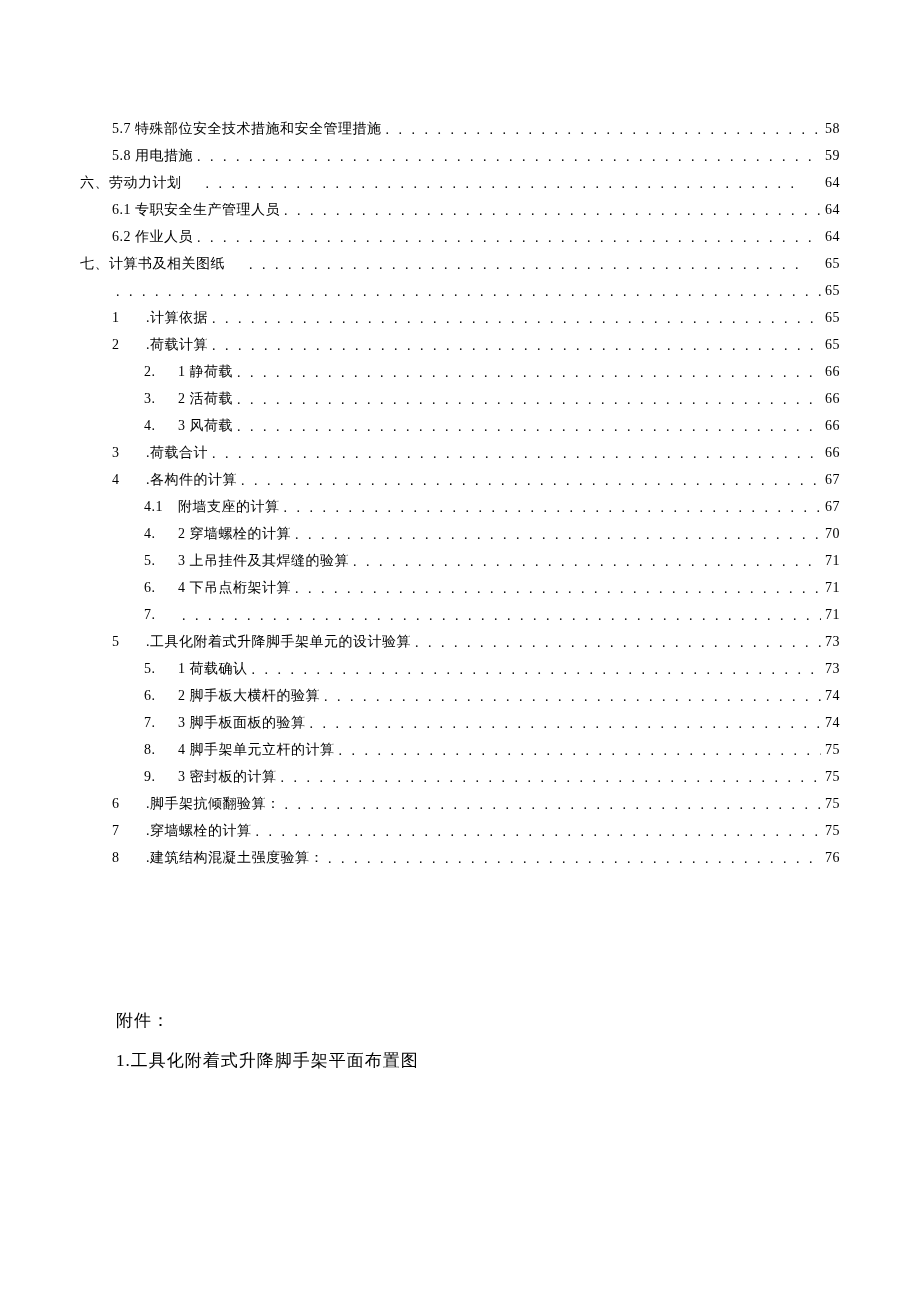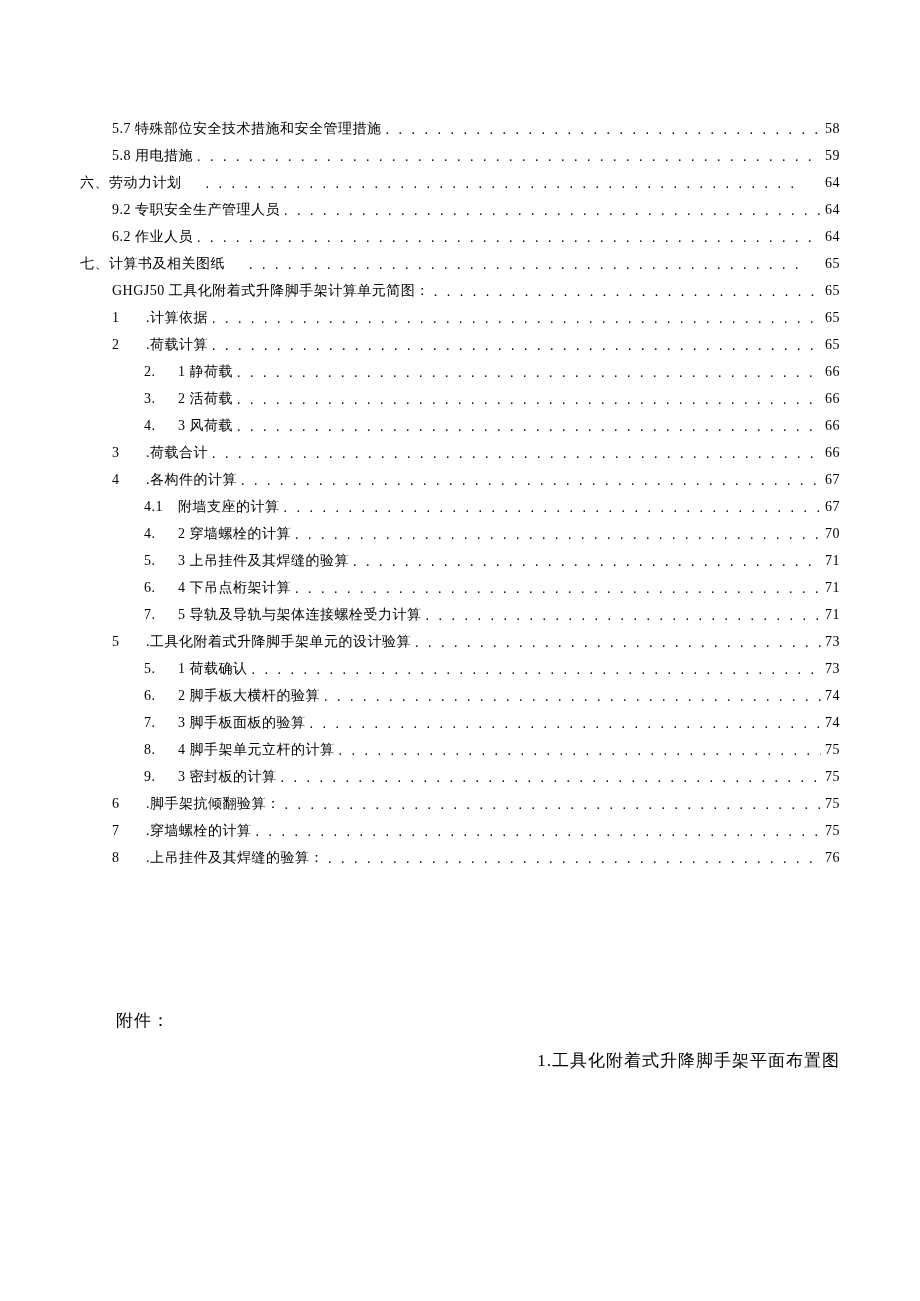--- a/index.html
+++ b/index.html
@@ -58,21 +58,20 @@
     }
     .appendix-title {
       font-size: 17px;
       line-height: 40px;
       letter-spacing: 1px;
     }
     .appendix-item {
       font-size: 17px;
       line-height: 40px;
       letter-spacing: 1px;
-      text-align: right;
     }
   </style>
 </head>
 <body>
 
 <div class="toc-container" id="toc-root">
     <div class="toc-line indent-1">
       <span class="toc-label">5.7 特殊部位安全技术措施和安全管理措施</span>
       <span class="toc-dots"></span>
       <span class="toc-page">58</span>
@@ -81,36 +80,35 @@
       <span class="toc-label">5.8 用电措施</span>
       <span class="toc-dots"></span>
       <span class="toc-page">59</span>
     </div>
     <div class="toc-line indent-0">
       <span class="toc-label">六、劳动力计划</span>
       <span class="toc-dots"></span>
       <span class="toc-page">64</span>
     </div>
     <div class="toc-line indent-1">
-      <span class="toc-label">9.2 专职安全生产管理人员</span>
+      <span class="toc-label">6.1 专职安全生产管理人员</span>
       <span class="toc-dots"></span>
       <span class="toc-page">64</span>
     </div>
     <div class="toc-line indent-1">
       <span class="toc-label">6.2 作业人员</span>
       <span class="toc-dots"></span>
       <span class="toc-page">64</span>
     </div>
     <div class="toc-line indent-0">
       <span class="toc-label">七、计算书及相关图纸</span>
       <span class="toc-dots"></span>
       <span class="toc-page">65</span>
     </div>
     <div class="toc-line indent-1">
-      <span class="toc-label">GHGJ50 工具化附着式升降脚手架计算单元简图：</span>
       <span class="toc-dots"></span>
       <span class="toc-page">65</span>
     </div>
     <div class="toc-line indent-2">
       <span class="num-box">1</span>
       <span class="toc-label">.计算依据</span>
       <span class="toc-dots"></span>
       <span class="toc-page">65</span>
     </div>
     <div class="toc-line indent-2">
@@ -168,21 +166,20 @@
       <span class="toc-page">71</span>
     </div>
     <div class="toc-line indent-3">
       <span class="num-box">6.</span>
       <span class="toc-label">4 下吊点桁架计算</span>
       <span class="toc-dots"></span>
       <span class="toc-page">71</span>
     </div>
     <div class="toc-line indent-3">
       <span class="num-box">7.</span>
-      <span class="toc-label">5 导轨及导轨与架体连接螺栓受力计算</span>
       <span class="toc-dots"></span>
       <span class="toc-page">71</span>
     </div>
     <div class="toc-line indent-2">
       <span class="num-box">5</span>
       <span class="toc-label">.工具化附着式升降脚手架单元的设计验算</span>
       <span class="toc-dots"></span>
       <span class="toc-page">73</span>
     </div>
     <div class="toc-line indent-3">
@@ -222,21 +219,21 @@
       <span class="toc-page">75</span>
     </div>
     <div class="toc-line indent-2">
       <span class="num-box">7</span>
       <span class="toc-label">.穿墙螺栓的计算</span>
       <span class="toc-dots"></span>
       <span class="toc-page">75</span>
     </div>
     <div class="toc-line indent-2">
       <span class="num-box">8</span>
-      <span class="toc-label">.上吊挂件及其焊缝的验算：</span>
+      <span class="toc-label">.建筑结构混凝土强度验算：</span>
       <span class="toc-dots"></span>
       <span class="toc-page">76</span>
     </div>
   </div>
 
 <div class="appendix">
   <div class="appendix-title">附件：</div>
   <div class="appendix-item">1.工具化附着式升降脚手架平面布置图</div>
 </div>
 

